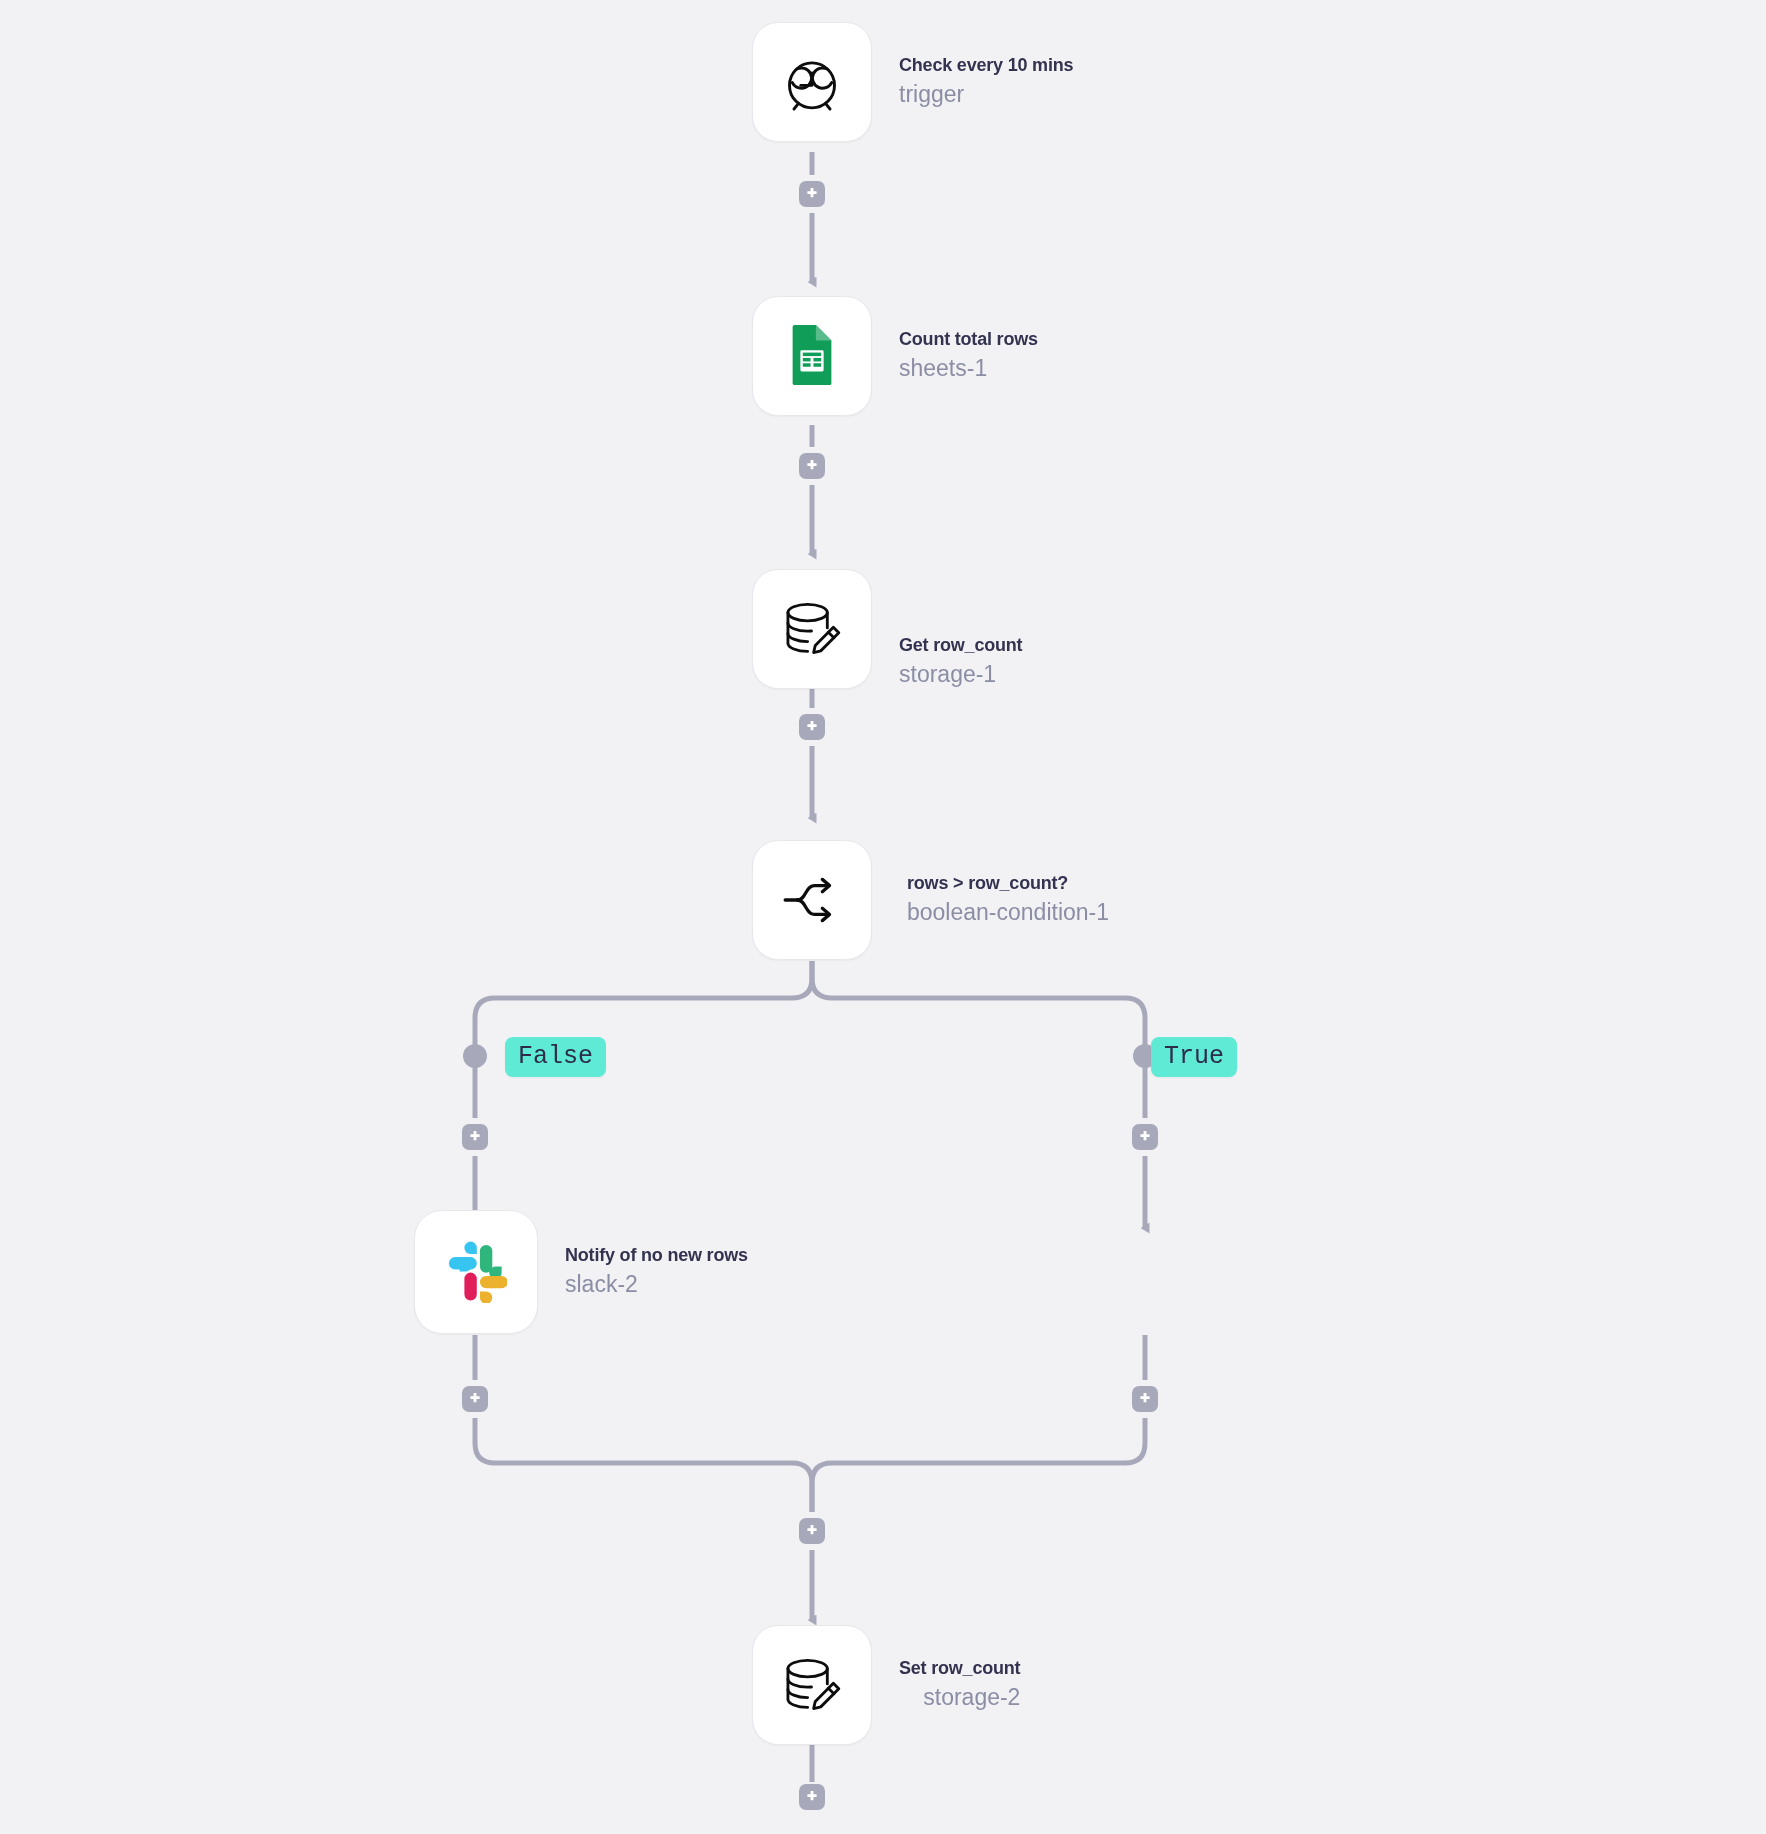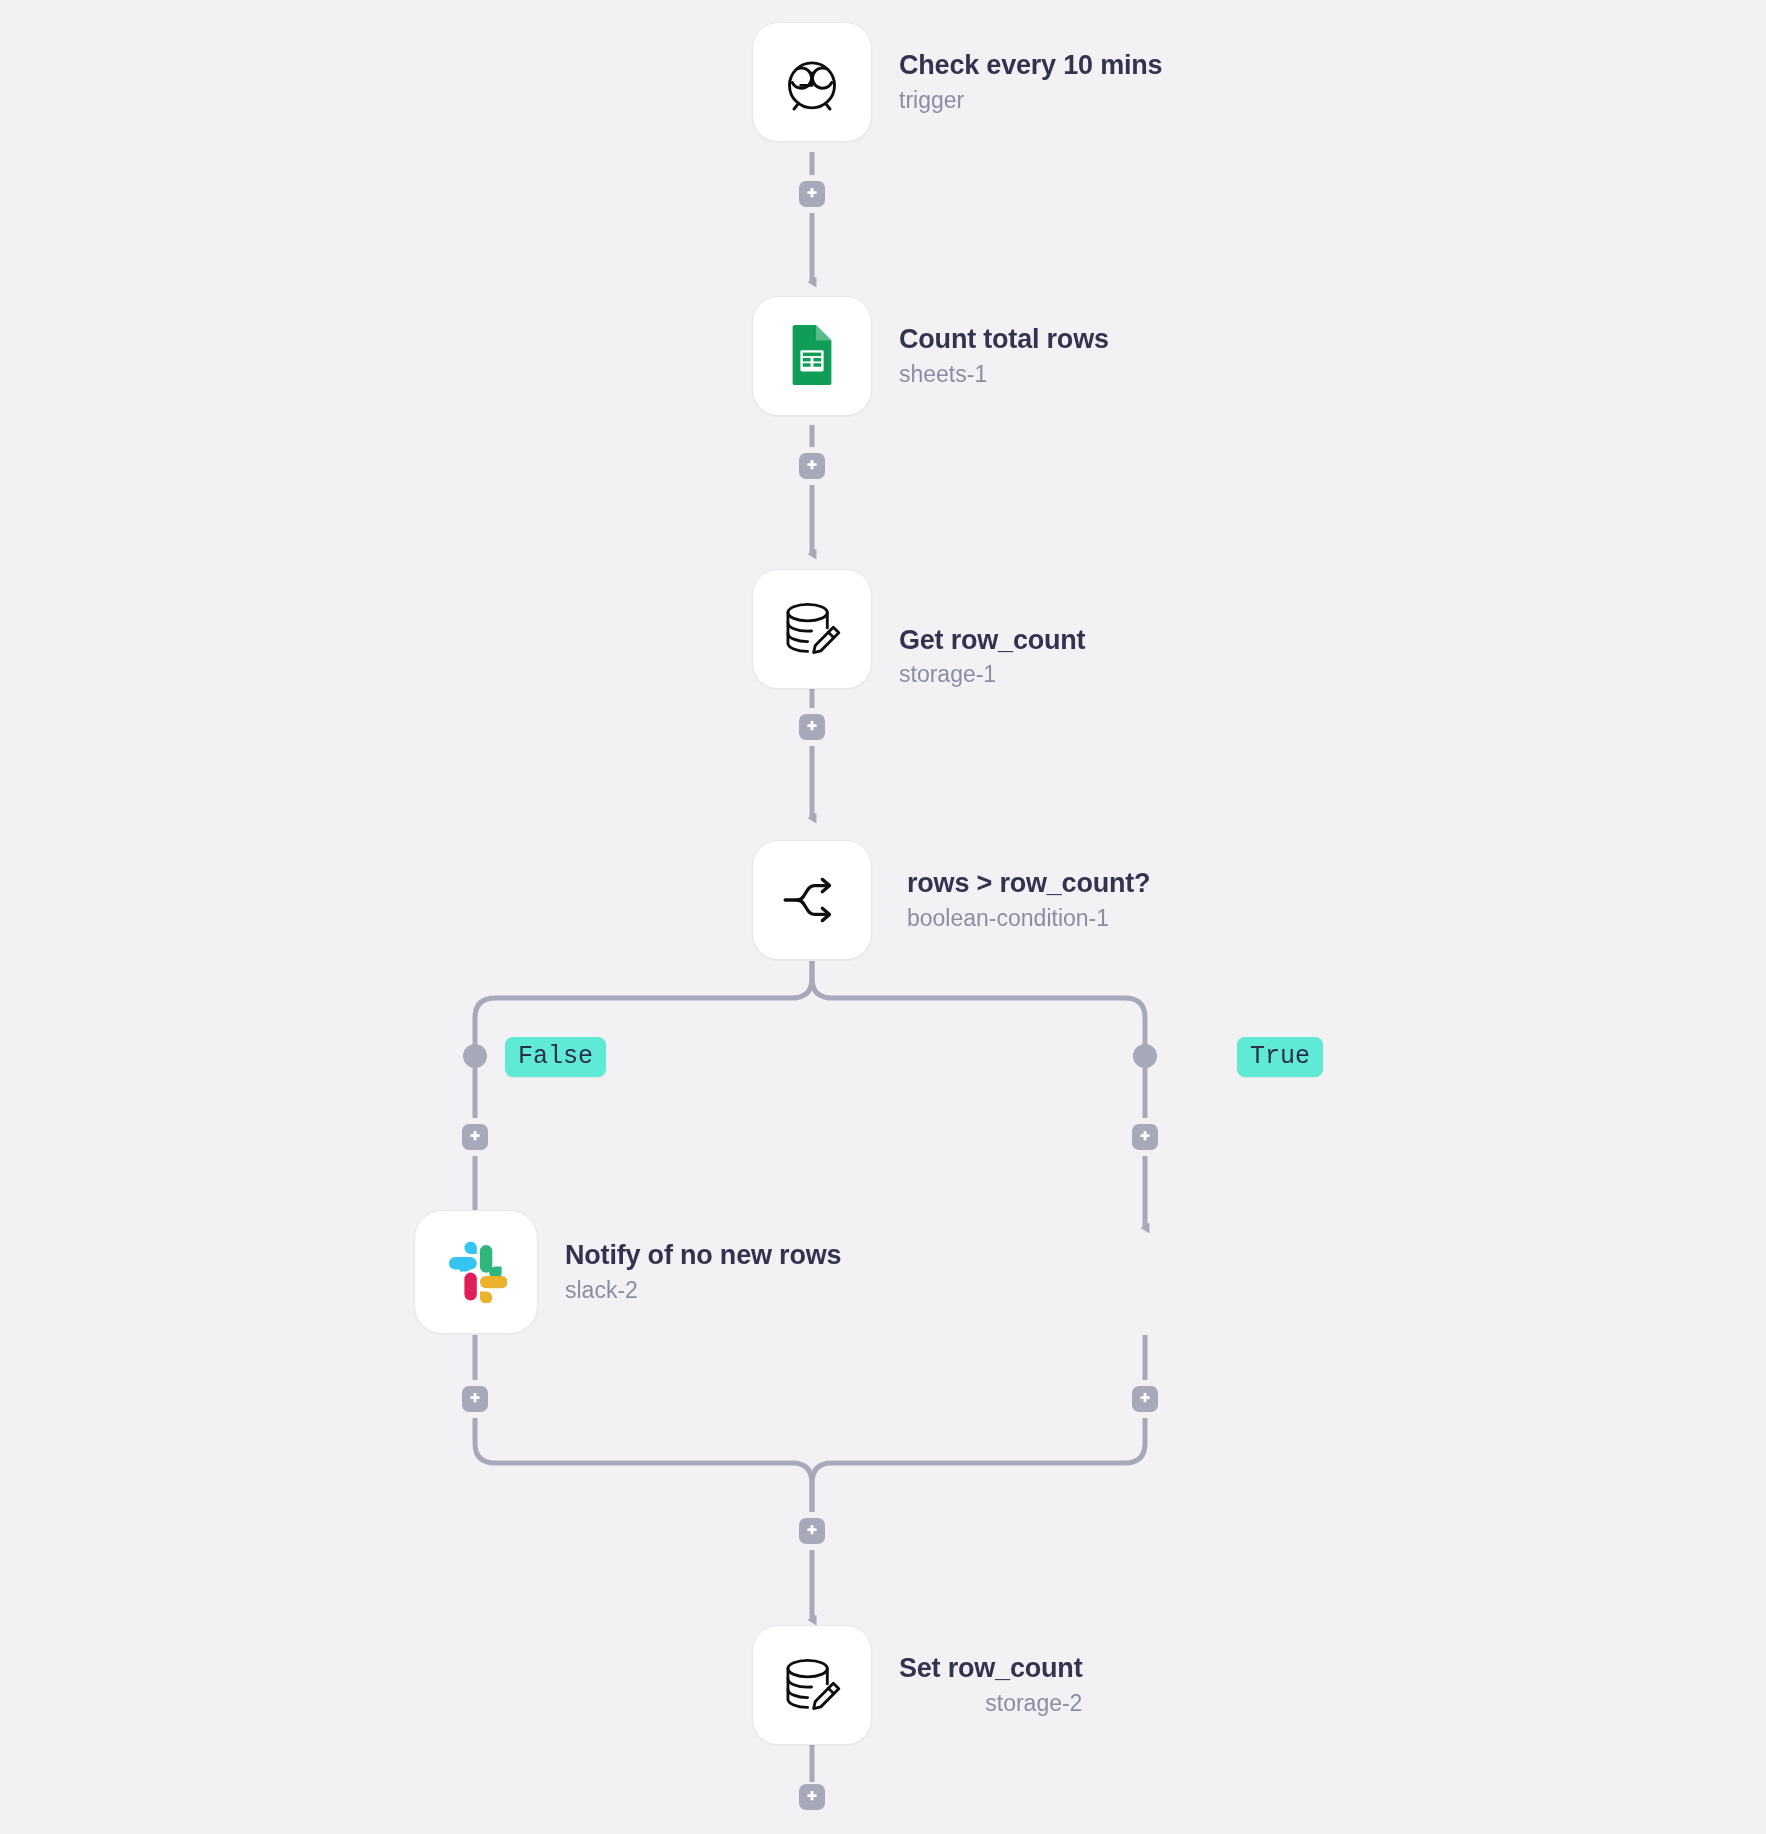--- a/index.html
+++ b/index.html
@@ -54,21 +54,21 @@
     width: 124px;
     height: 124px;
     border-radius: 28px;
   }
   .node-labels {
     margin-left: 27px;
     white-space: nowrap;
   }
   .node-title {
     font-family: "Liberation Sans", sans-serif;
-    font-size: 27px;
+    font-size: 18px;
     font-weight: 600;
     color: #333350;
     line-height: 1.2;
     letter-spacing: -0.2px;
   }
   .node-subtitle {
     margin-top: 4px;
     font-family: Liberation Sans, sans-serif;
     font-size: 23px;
     color: #8b8da5;
@@ -263,21 +263,21 @@
     <div class="node-labels">
       <div class="node-title">Set row_count</div>
       <div class="node-subtitle">storage-2</div>
     </div>
   </div>
 
   <div class="branch-dot" style="left:463px; top:1044px;"></div>
   <div class="branch-dot" style="left:1133px; top:1044px;"></div>
 
   <div class="branch-label" style="left:505px; top:1037px;">False</div>
-  <div class="branch-label" style="left:1237px; top:1037px;text-align:center;">True</div>
+  <div class="branch-label" style="left:1151px; top:1037px;text-align:center;">True</div>
 
   <div class="plus-btn" style="left:799px; top:181px;">
     <svg width="16" height="16" viewBox="0 0 16 16">
       <path d="M6.6 2 h2.8 v3.2 h3.2 v2.8 h-3.2 v3.2 h-2.8 v-3.2 h-3.2 v-2.8 h3.2 z" fill="#ffffff"></path>
     </svg>
   </div>
   <div class="plus-btn" style="left:799px; top:453px;">
     <svg width="16" height="16" viewBox="0 0 16 16">
       <path d="M6.6 2 h2.8 v3.2 h3.2 v2.8 h-3.2 v3.2 h-2.8 v-3.2 h-3.2 v-2.8 h3.2 z" fill="#ffffff"></path>
     </svg>

